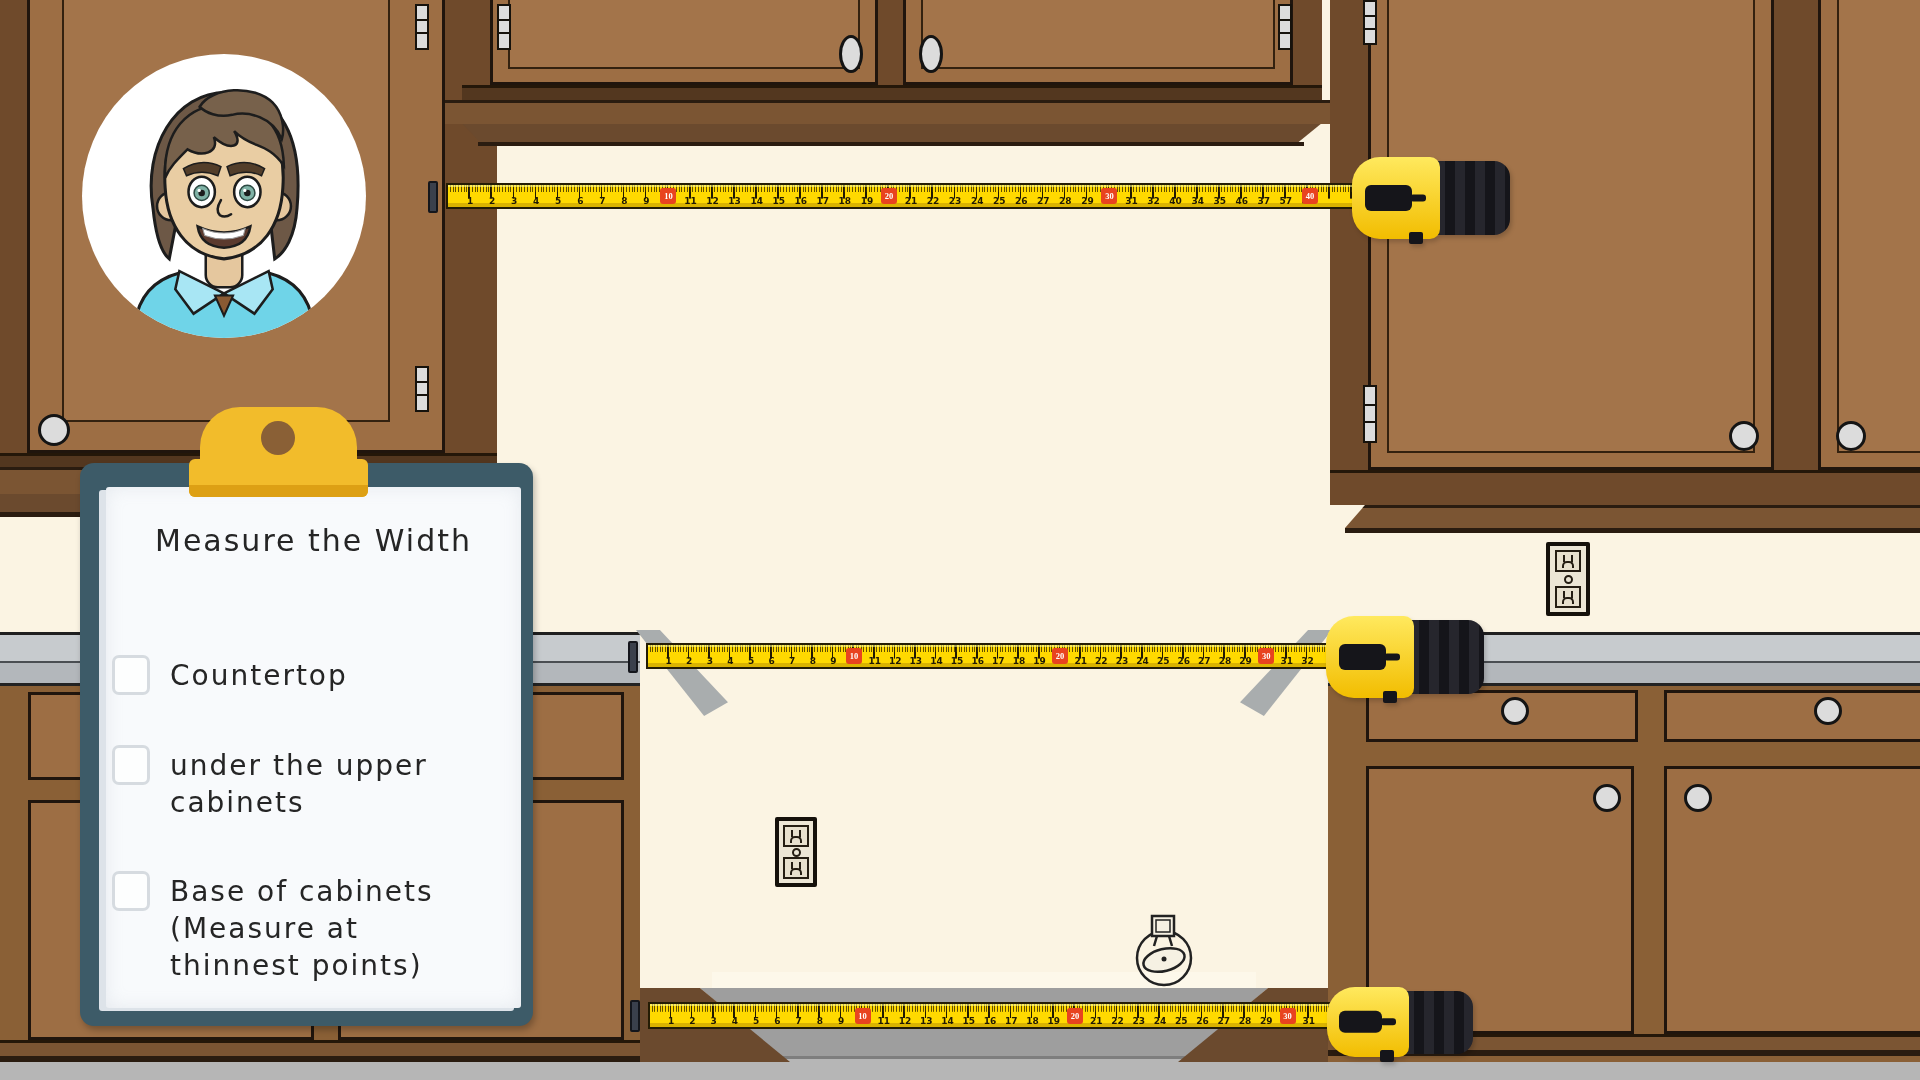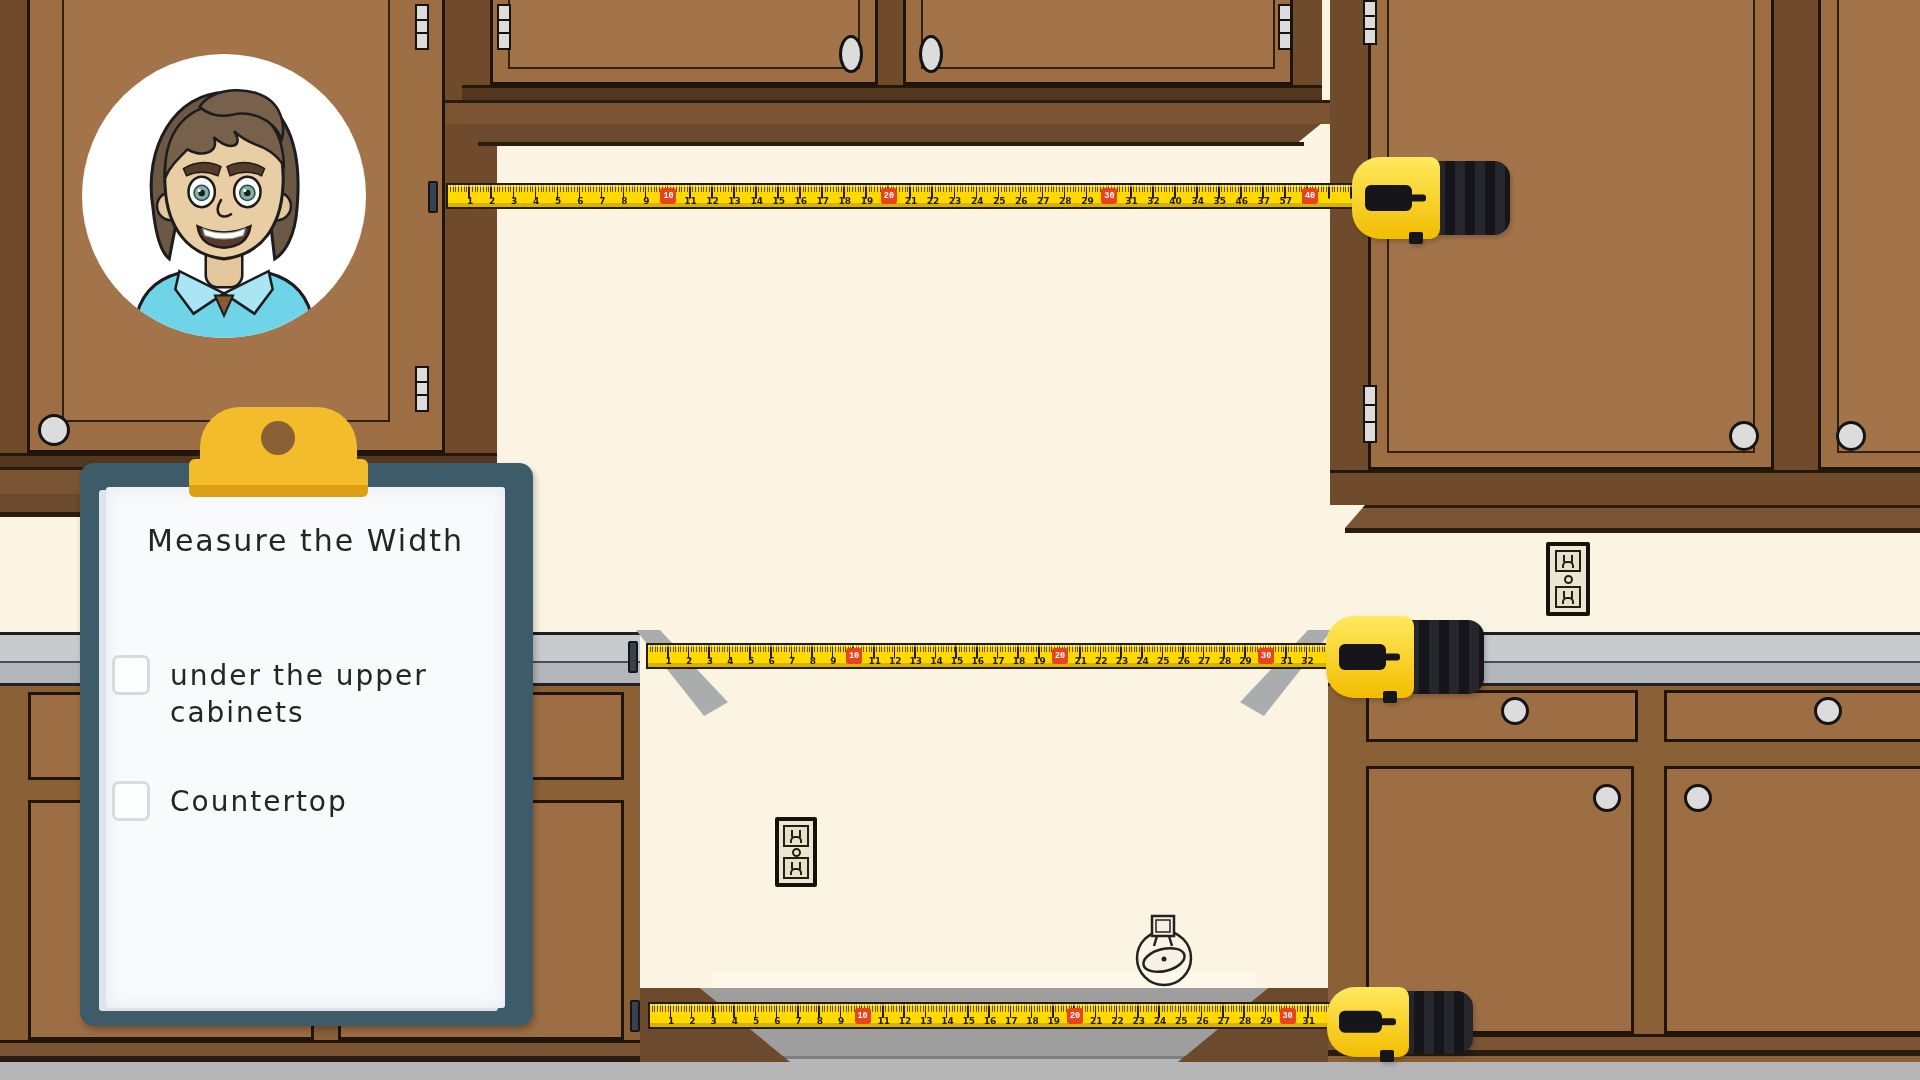--- a/index.html
+++ b/index.html
@@ -47,33 +47,33 @@
   .recept i.sl{left:6px;} .recept i.sr{right:6px;}
   .recept b{position:absolute;bottom:2px;left:50%;transform:translateX(-50%);width:8px;height:5px;border:2px solid #241d12;border-bottom:none;border-radius:5px 5px 0 0;}
   .screw{width:9px;height:9px;border:2px solid #241d12;border-radius:50%;box-sizing:border-box;}
 
   
   .tape-hook{position:absolute;width:10px;height:32px;background:#3a404c;border:2px solid #14161c;border-radius:2px;box-sizing:border-box;}
   .tape-blade{position:absolute;background:var(--c-tape-yellow,#ffd900);border:2px solid #241c04;box-sizing:border-box;
     box-shadow:inset 0 -4px 0 rgba(150,110,0,.35),inset 0 2px 0 rgba(255,255,160,.55);}
   .tape-num{position:absolute;bottom:1px;width:20px;text-align:center;font-size:9px;font-weight:bold;color:#201a05;font-family:"DejaVu Sans",sans-serif;}
   .tape-red{position:absolute;top:50%;transform:translate(-50%,-50%);width:16px;height:16px;background:var(--c-tape-red,#e8431f);
-    border-radius:3px;color:#fff;font-size:8.5px;font-weight:bold;display:flex;align-items:center;justify-content:center;font-family:Liberation Mono, monospace;}
+    border-radius:3px;color:#fff;font-size:8.5px;font-weight:bold;display:flex;align-items:center;justify-content:center;font-family:Liberation Serif, serif;}
   .tape-case{position:absolute;filter:drop-shadow(2px 3px 2px rgba(0,0,0,.18));}
   .case-black{position:absolute;left:46%;right:0;top:5%;bottom:5%;background:var(--c-case-black,#1a1a20);border-radius:4px 16px 16px 4px;
     background-image:repeating-linear-gradient(90deg,#15151a 0 10px,#26262d 10px 20px);}
   .case-yellow{position:absolute;left:0;top:0;bottom:0;width:56%;background:linear-gradient(180deg,#ffe95e,var(--c-case-yellow,#f2bd00));border-radius:28px 10px 10px 28px;}
   .case-clip{position:absolute;left:8%;top:50%;transform:translateY(-50%);width:30%;height:32%;background:#15151a;border-radius:6px;}
   .case-clip:after{content:"";position:absolute;right:-14px;top:50%;transform:translateY(-50%);width:16px;height:7px;background:#15151a;border-radius:3px;}
   .case-tab{position:absolute;left:36%;bottom:-5px;width:14px;height:12px;background:#15151a;border-radius:2px;}
 
   
   .cb-board{position:absolute;left:80px;top:463px;width:453px;height:563px;background:var(--c-clipboard-board,#3d5b68);border-radius:14px;box-shadow:2px 4px 6px rgba(0,0,0,.25);}
   .cb-paper{position:absolute;left:26px;top:24px;width:399px;height:521px;background:var(--c-clipboard-paper,#f8fafc);border-radius:3px;
-    box-shadow:-7px 3px 0 #dde3e9, inset 0 0 18px rgba(150,160,175,.18);}
+    box-shadow:-7px 3px 0 #dde3e9, inset 0 0 18px rgba(150,160,175,.18);padding-left:16px;}
   .cb-tab{position:absolute;left:120px;top:-56px;width:157px;height:66px;background:var(--c-clip-yellow,#f2bc2b);border-radius:40px 40px 8px 8px;}
   .cb-hole{position:absolute;left:181px;top:-42px;width:34px;height:34px;border-radius:50%;background:#8a6036;}
   .cb-plate{position:absolute;left:109px;top:-4px;width:179px;height:38px;background:var(--c-clip-yellow,#f2bc2b);border-radius:6px;}
   .cb-strip{position:absolute;left:109px;top:22px;width:179px;height:12px;background:#dda014;border-radius:0 0 6px 6px;}
   .cb-title{position:absolute;left:0;top:34px;width:100%;text-align:center;font-family:"DejaVu Sans",sans-serif;
     font-size:30px;letter-spacing:2px;color:#252525;line-height:39px;}
   .checklist{position:absolute;left:6px;top:168px;right:14px;display:flex;flex-direction:column;gap:50px;}
   .check-row{display:flex;align-items:flex-start;}
   .checkbox{flex:0 0 auto;width:38px;height:40px;border:3px solid #d6dbe0;border-radius:7px;background:#fdfefe;box-sizing:border-box;}
   .check-label{margin-left:20px;font-family:"DejaVu Sans",sans-serif;font-size:28px;letter-spacing:2px;color:#252525;line-height:37px;white-space:pre-line;margin-top:2px;}
@@ -354,26 +354,32 @@
   </div>
 
   <div class="cb-board z5">
     <div class="cb-paper">
       <div class="cb-title">
         <div>Measure the Width</div>
       </div>
       <div class="checklist" id="checklist">
           <div class="check-row">
             <div class="checkbox"></div>
+            <div class="check-label">Countertop</div>
+          </div>
+          <div class="check-row">
+            <div class="checkbox"></div>
             <div class="check-label">under the upper
 cabinets</div>
           </div>
           <div class="check-row">
             <div class="checkbox"></div>
-            <div class="check-label">Countertop</div>
+            <div class="check-label">Base of cabinets
+(Measure at
+thinnest points)</div>
           </div>
         </div>
     </div>
     <div class="cb-tab"></div>
     <div class="cb-hole"></div>
     <div class="cb-plate"></div>
     <div class="cb-strip"></div>
   </div>
 
   <div class="avatar z5">

